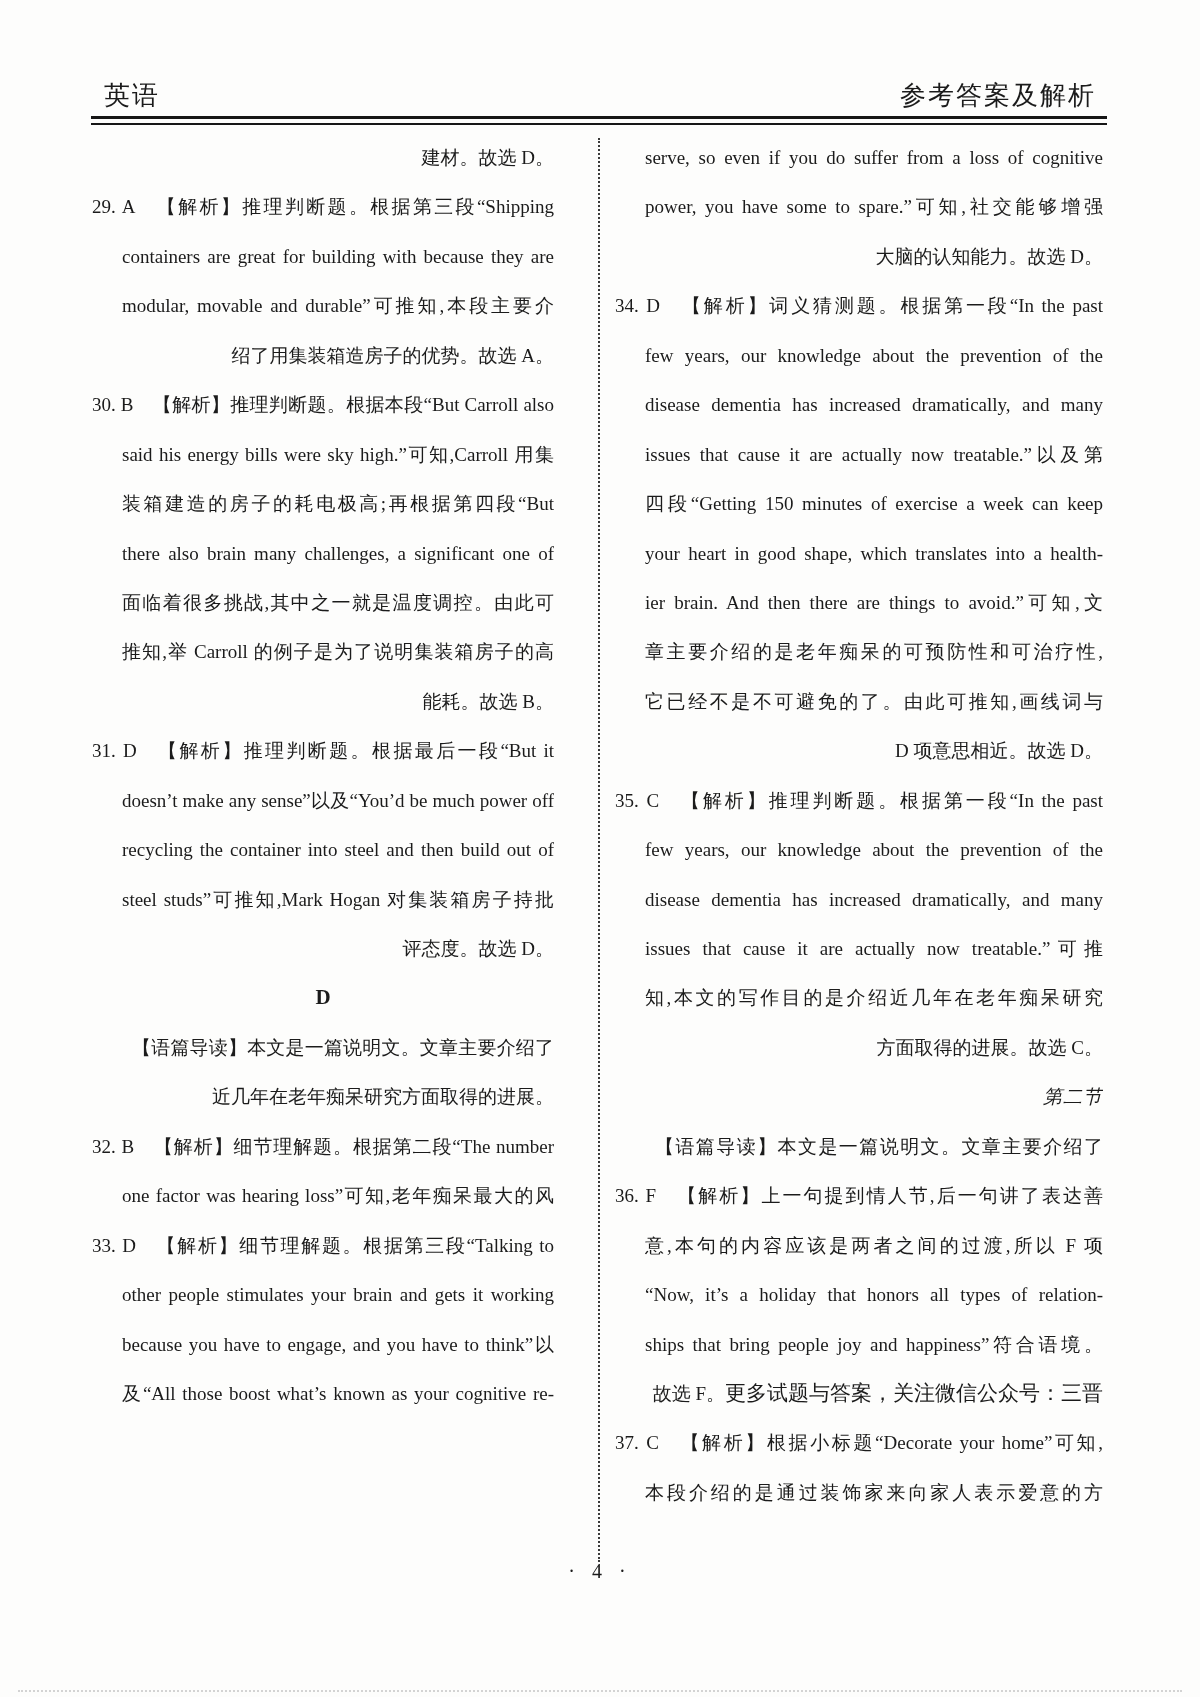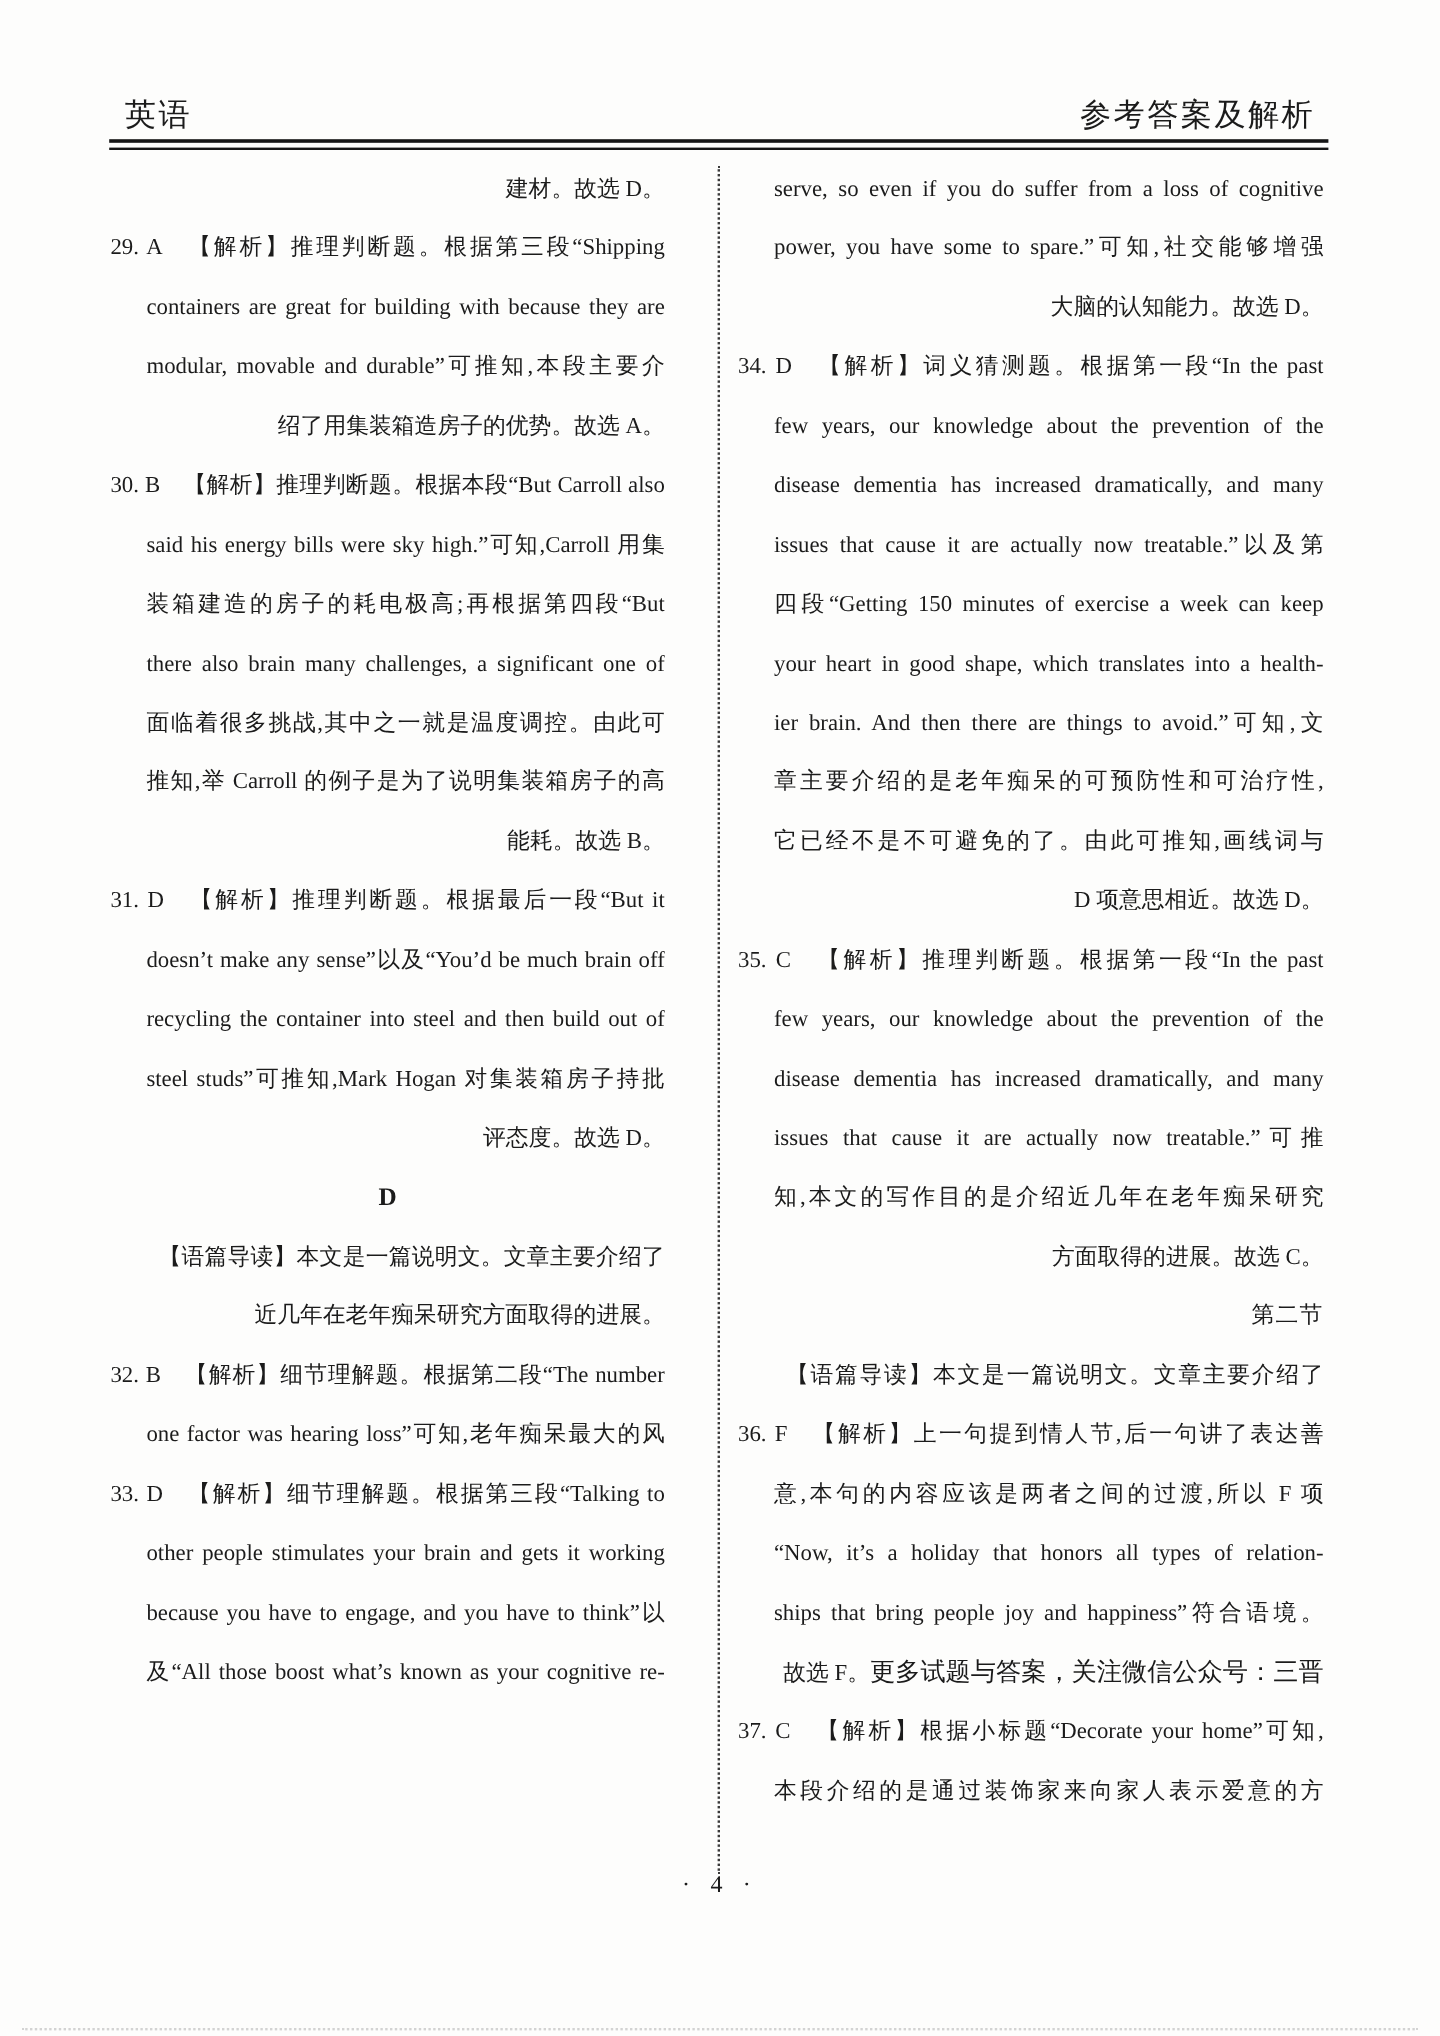--- a/index.html
+++ b/index.html
@@ -36,21 +36,21 @@
   .col-right{left:615px;width:488px;}
   .line{
     height:49.45px;line-height:49.45px;
     overflow:hidden;
     text-align:right;
   }
   .line.just{text-align:justify;text-align-last:justify;}
   .line.cont{padding-left:30px;}
   .line.intro{text-indent:40px;}
   .line.center{text-align:center;text-align-last:center;font-weight:bold;font-size:21px;}
-  .line.section{letter-spacing:1px;}
+  .line.section{letter-spacing:1px;font-style:italic;}
   .hei{font-family:"Liberation Sans","DejaVu Sans",sans-serif;font-weight:400;}
   .small{font-size:21px;}
   .pageno{
     position:absolute;left:0;top:1560px;width:100%;
     text-align:center;font-size:20px;letter-spacing:6px;
   }
   .bottom-noise{
     position:absolute;left:18px;right:18px;top:1690px;height:0;
     border-top:2px dotted #c9c9c9;
     opacity:.8;
@@ -71,21 +71,21 @@
       <div class="line cont just"><span>modular, movable and durable”可推知,本段主要介</span></div>
       <div class="line cont"><span>绍了用集装箱造房子的优势。故选 A。</span></div>
       <div class="line item just"><span>30. B </span><span class="hei">【解析】</span><span>推理判断题。根据本段“But Carroll also</span></div>
       <div class="line cont just"><span>said his energy bills were sky high.”可知,Carroll 用集</span></div>
       <div class="line cont just"><span>装箱建造的房子的耗电极高;再根据第四段“But</span></div>
       <div class="line cont just"><span>there also brain many challenges, a significant one of</span></div>
       <div class="line cont just"><span>面临着很多挑战,其中之一就是温度调控。由此可</span></div>
       <div class="line cont just"><span>推知,举 Carroll 的例子是为了说明集装箱房子的高</span></div>
       <div class="line cont"><span>能耗。故选 B。</span></div>
       <div class="line item just"><span>31. D </span><span class="hei">【解析】</span><span>推理判断题。根据最后一段“But it</span></div>
-      <div class="line cont just"><span>doesn’t make any sense”以及“You’d be much brain off</span></div>
+      <div class="line cont just"><span>doesn’t make any sense”以及“You’d be much power off</span></div>
       <div class="line cont just"><span>recycling the container into steel and then build out of</span></div>
       <div class="line cont just"><span>steel studs”可推知,Mark Hogan 对集装箱房子持批</span></div>
       <div class="line cont"><span>评态度。故选 D。</span></div>
       <div class="line center"><span>D</span></div>
       <div class="line intro just"><span class="hei">【语篇导读】</span><span>本文是一篇说明文。文章主要介绍了</span></div>
       <div class="line flush"><span>近几年在老年痴呆研究方面取得的进展。</span></div>
       <div class="line item just"><span>32. B </span><span class="hei">【解析】</span><span>细节理解题。根据第二段“The number</span></div>
       <div class="line cont just"><span>one factor was hearing loss”可知,老年痴呆最大的风</span></div>
       <div class="line item just"><span>33. D </span><span class="hei">【解析】</span><span>细节理解题。根据第三段“Talking to</span></div>
       <div class="line cont just"><span>other people stimulates your brain and gets it working</span></div>

